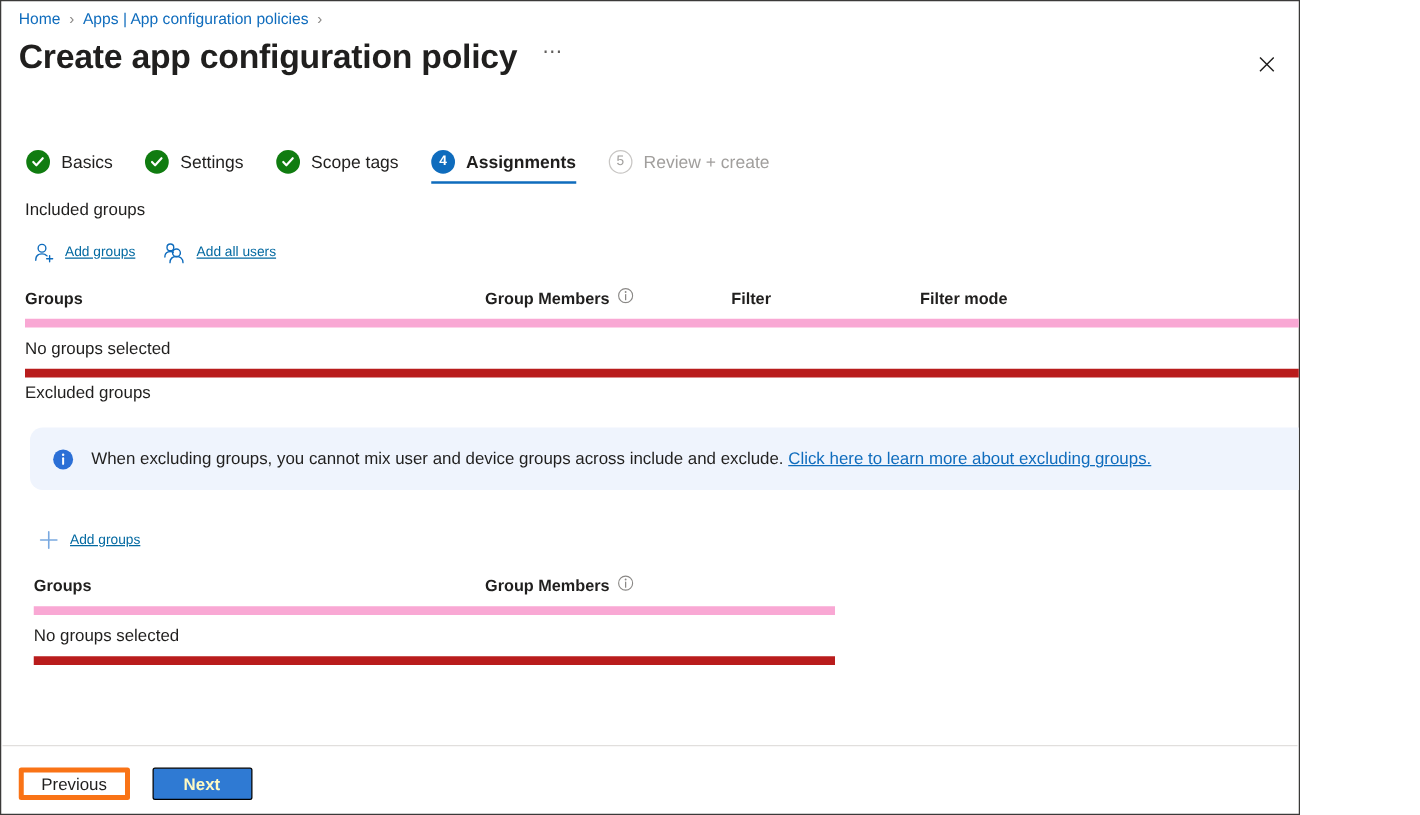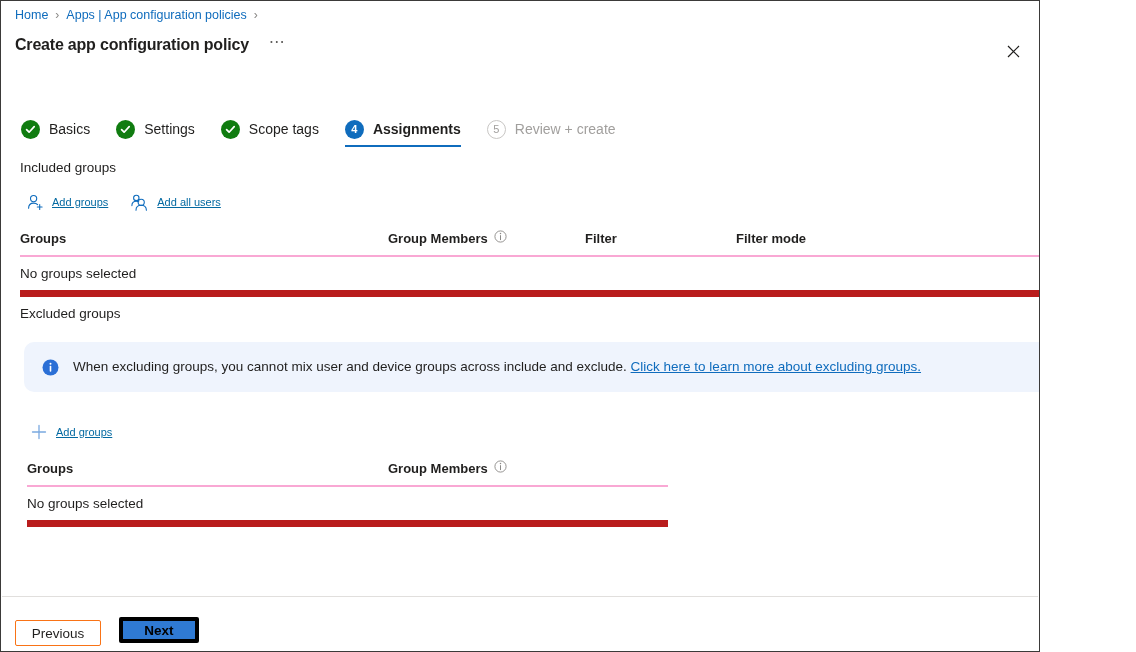--- a/index.html
+++ b/index.html
@@ -45,21 +45,21 @@
 
   
   .title-row {
     position: absolute;
     left: 14px;
     top: 28px;
     display: flex;
     align-items: center;
   }
   .page-title {
-    font-size: 16px;
+    font-size: 27px;
     font-weight: 600;
     letter-spacing: -0.2px;
     color: #201f1e;
     line-height: 32px;
   }
   .ellipsis-btn {
     margin-left: 16px;
     width: 24px;
     height: 24px;
     display: flex;
@@ -195,21 +195,21 @@
 
   
   .tbl { position: absolute; }
   #included-table { left: 19px; top: 224px; width: 1100px; }
   #excluded-table { left: 26px; top: 454px; width: 641px; }
 
   .tbl-head {
     display: flex;
     align-items: center;
     height: 26px;
-    border-bottom: 2px solid #f9a8d4;
+    border-bottom: 7px solid #f9a8d4;
     padding-bottom: 4px;
   }
   .th {
     font-size: 13px;
     font-weight: 700;
     color: #201f1e;
     display: flex;
     align-items: center;
     white-space: nowrap;
   }
@@ -284,28 +284,27 @@
     border-radius: 2px;
     cursor: pointer;
     box-sizing: border-box;
     padding: 0 14px;
     display: flex;
     align-items: center;
     justify-content: center;
   }
   .btn-secondary {
     background: #ffffff;
-    border: 1px solid #f97316;
-    color: #201f1e;
-    margin-top: 6px;
+    border: 4px solid #f97316;
+    color: #201f1e;
   }
   .btn-primary {
     background: #2f7ad3;
-    border: 4px solid #000000;
-    color: #000000;
+    border: 1px solid #000000;
+    color: #fef9c3;
     font-weight: 700;
     margin-left: 18px;
     min-width: 80px;
   }
 </style>
 </head>
 <body>
 
 <div id="page">
 

